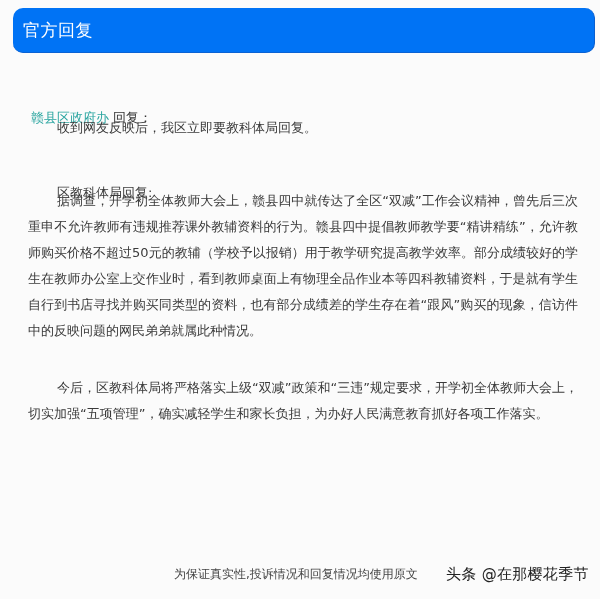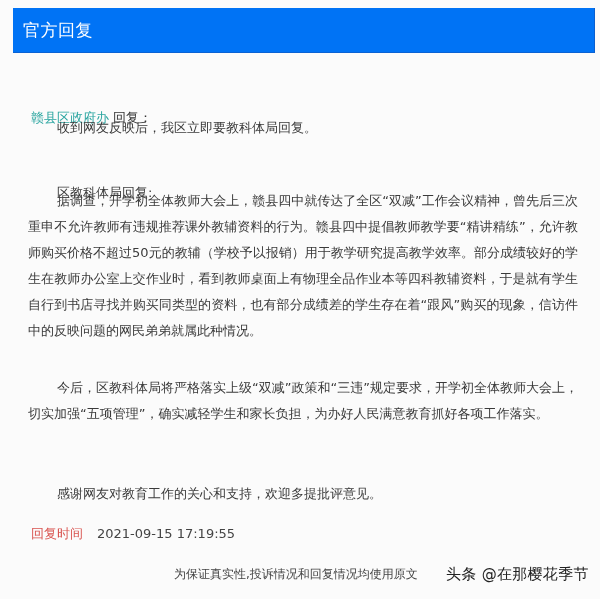--- a/index.html
+++ b/index.html
@@ -21,20 +21,21 @@
     .header-bar {
       position: absolute;
       left: 13px;
       top: 8px;
       width: 582px;
       height: 45px;
       background: #0073f5;
       box-sizing: border-box;
       border-right: 1px solid #0a5fcf;
       border-bottom: 1px solid #0a62d4;
+      border-radius: 10px;
     }
     .header-title {
       position: absolute;
       left: 10px;
       top: 10px;
       font-size: 17px;
       color: #ffffff;
       letter-spacing: 0.5px;
       line-height: 24px;
     }
@@ -114,22 +115,18 @@
   </div>
 
   <div class="reply-from">
     <span class="agency-link">赣县区政府办</span><span class="reply-suffix">回复：</span>
   </div>
 
   <p class="para indent p1">收到网友反映后，我区立即要教科体局回复。</p>
   <p class="para indent p2">区教科体局回复:</p>
   <p class="para indent p3">据调查，开学初全体教师大会上，赣县四中就传达了全区“双减”工作会议精神，曾先后三次重申不允许教师有违规推荐课外教辅资料的行为。赣县四中提倡教师教学要“精讲精练”，允许教师购买价格不超过50元的教辅（学校予以报销）用于教学研究提高教学效率。部分成绩较好的学生在教师办公室上交作业时，看到教师桌面上有物理全品作业本等四科教辅资料，于是就有学生自行到书店寻找并购买同类型的资料，也有部分成绩差的学生存在着“跟风”购买的现象，信访件中的反映问题的网民弟弟就属此种情况。</p>
   <p class="para indent p4">今后，区教科体局将严格落实上级“双减”政策和“三违”规定要求，开学初全体教师大会上，切实加强“五项管理”，确实减轻学生和家长负担，为办好人民满意教育抓好各项工作落实。</p>
-  <p class="para indent p5">感谢网友对教育工作的关心和支持，欢迎多提批评意见。</p>
 
-  <div class="reply-time">
-    <span class="time-label">回复时间</span><span class="time-value">2021-09-15 17:19:55</span>
-  </div>
 
   <div class="footer-note">为保证真实性,投诉情况和回复情况均使用原文</div>
   <div class="watermark">头条 @在那樱花季节</div>
 
 </div>
 
 </body></html>

